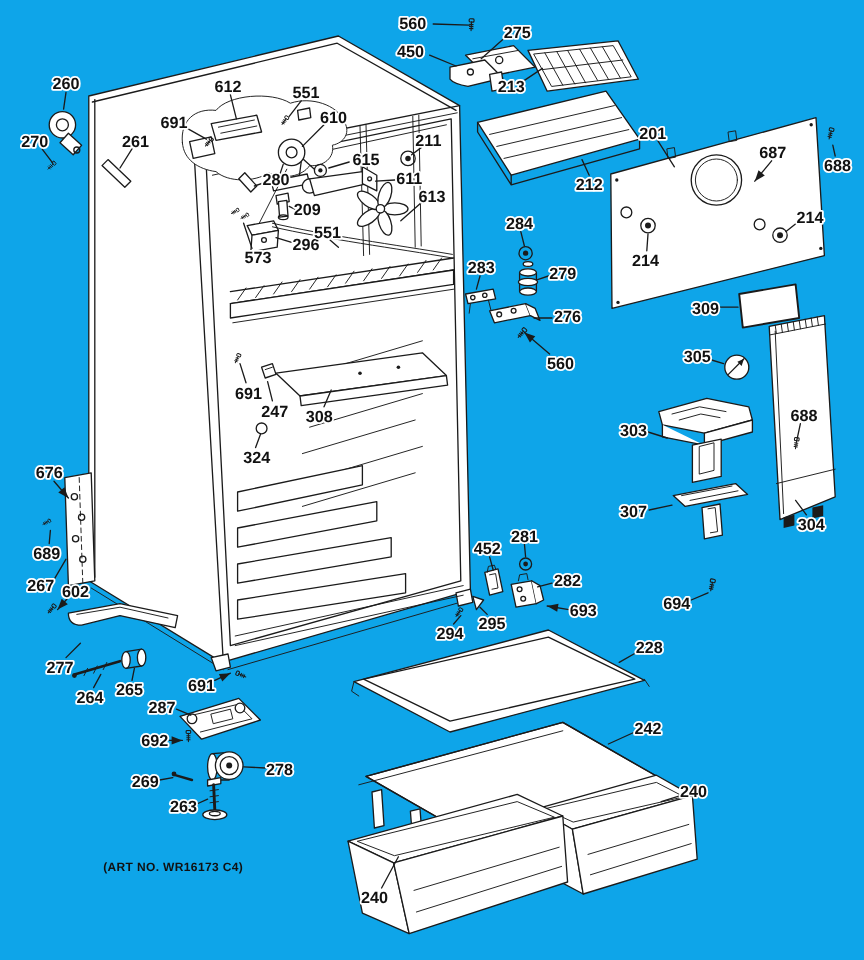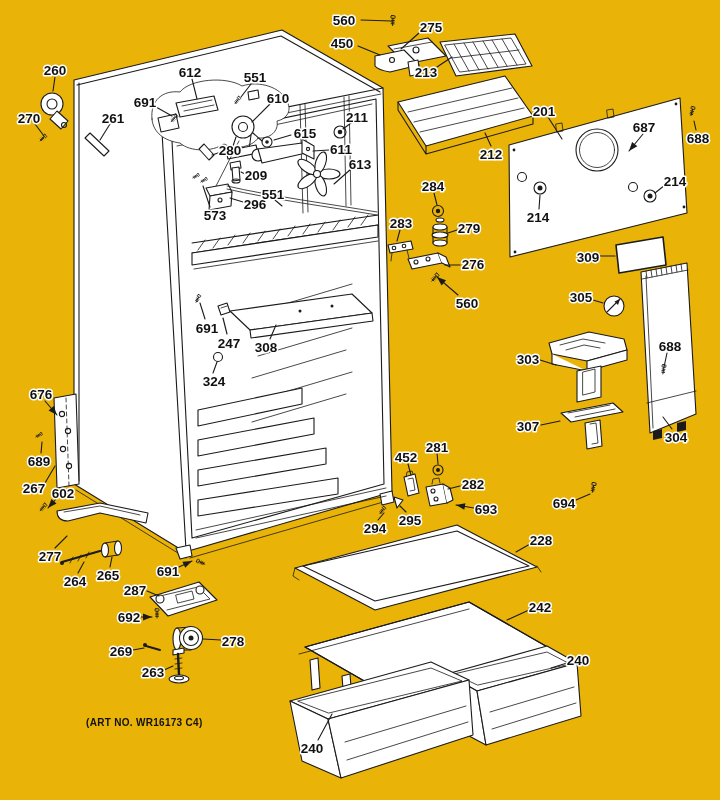--- a/index.html
+++ b/index.html
@@ -1,16 +1,16 @@
 <!DOCTYPE html>
 <html><head>
 <meta charset="utf-8">
 <style>
   html,body{margin:0;padding:0;background:#fff;}
-  .stage{position:relative;width:720px;height:800px;background:#eab308;overflow:hidden;
+  .stage{position:relative;width:720px;height:800px;background:#0ea5e9;overflow:hidden;
          font-family:"Liberation Sans",sans-serif;}
   svg{display:block;}
   svg *{stroke:#1b1b1b;stroke-width:1.1;fill:none;stroke-linecap:round;stroke-linejoin:round;}
   .wf{fill:#ffffff;}
   .bf{fill:#1b1b1b;stroke:none;}
   .thin{stroke-width:.8;}
   .thick{stroke-width:1.6;}
   .ldr{stroke:#1b1b1b;stroke-width:1.1;}
   .ah{fill:#1b1b1b;stroke:none;}
   .plbl{font:700 13.5px "Liberation Sans",sans-serif;fill:#111;stroke:#fff;stroke-width:3px;

